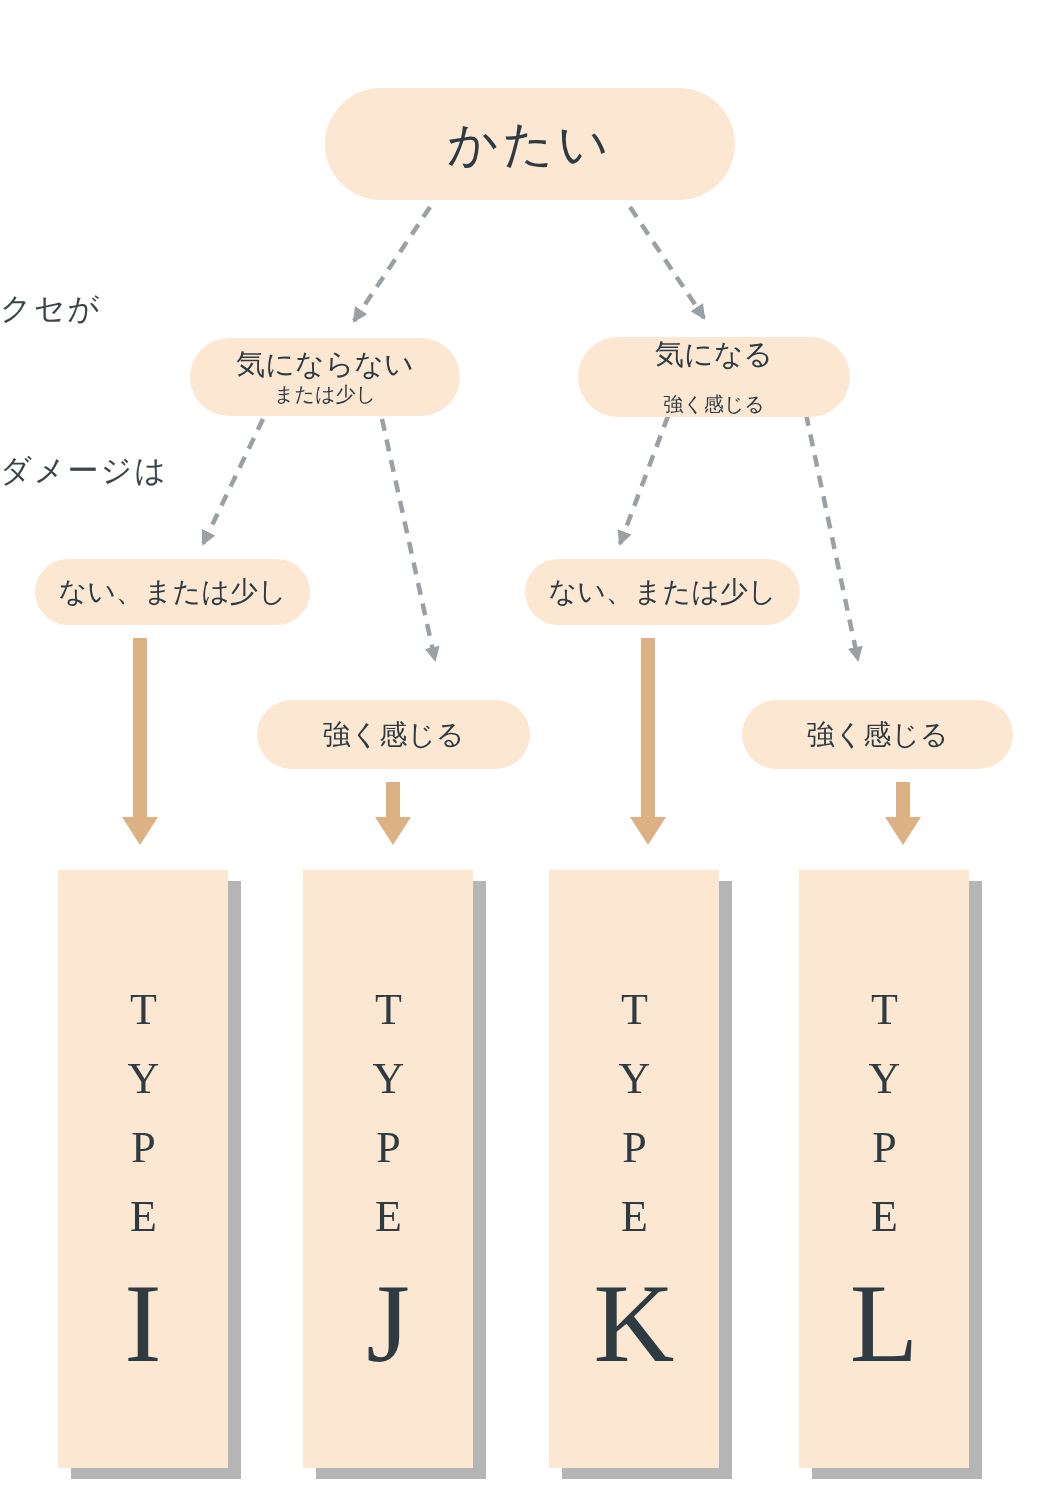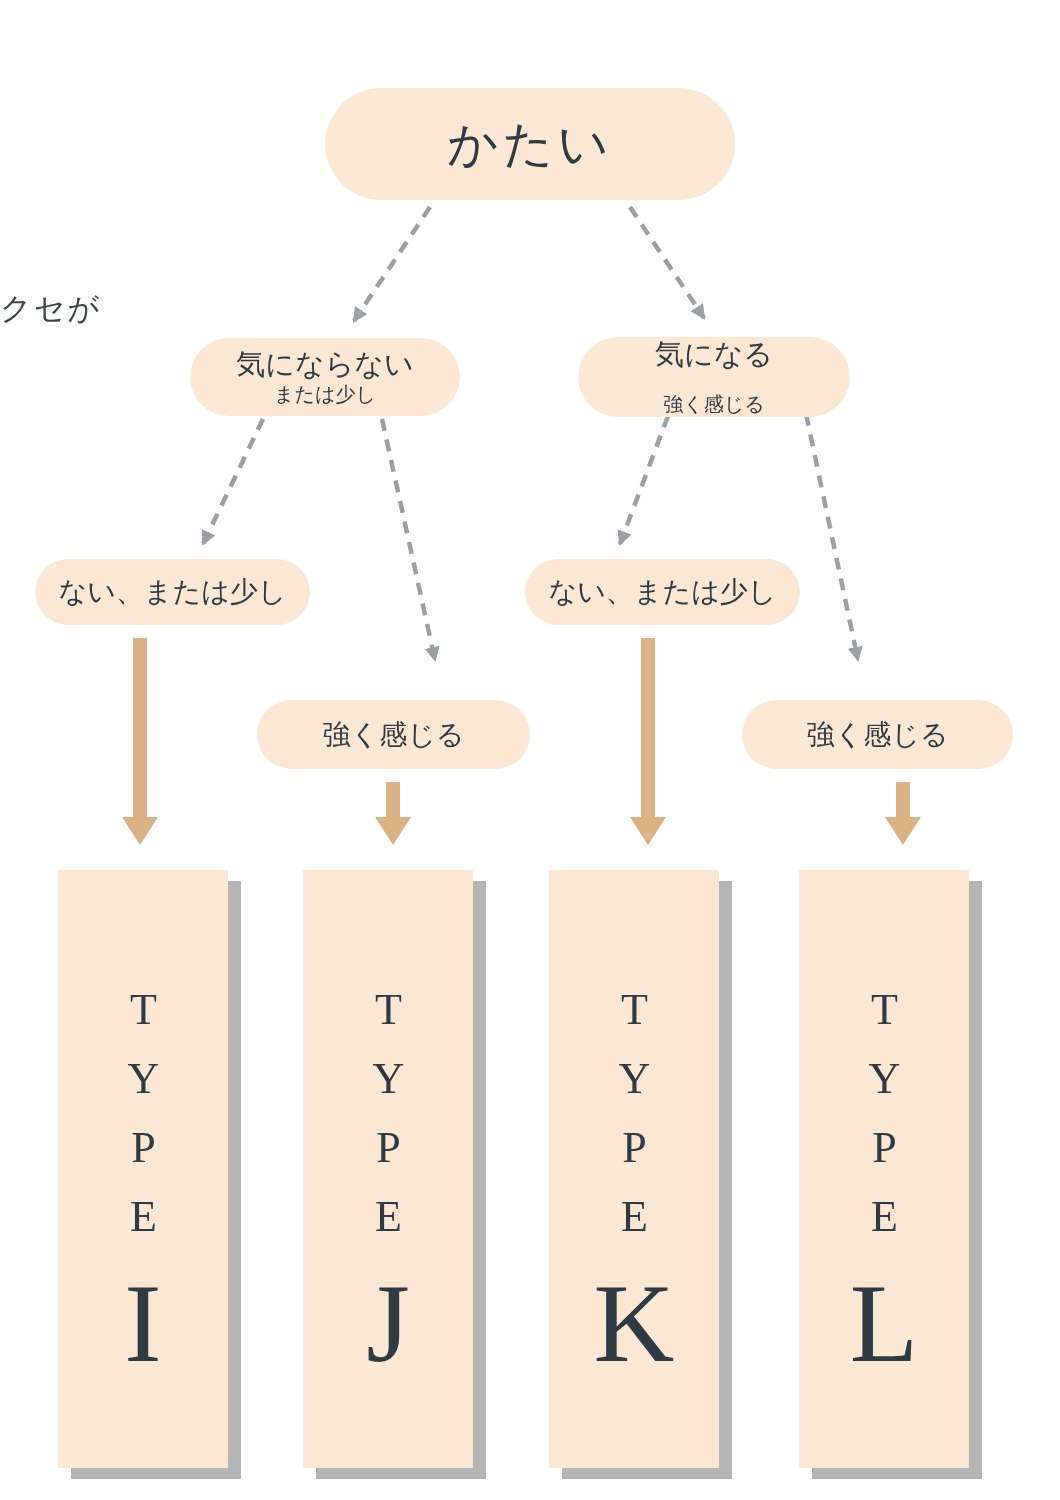--- a/index.html
+++ b/index.html
@@ -119,20 +119,21 @@
   <div class="pill branch-left">
     <div class="branch-label">気にならない</div>
     <div class="branch-sub">または少し</div>
   </div>
 
   <div class="pill branch-right">
     <div class="branch-label">気になる</div>
     <div class="branch-sub">強く感じる</div>
   </div>
 
+  <div class="question question-2">ダメージは</div>
 
   <div class="pill leaf leaf-1">ない、または少し</div>
   <div class="pill leaf leaf-2">強く感じる</div>
   <div class="pill leaf leaf-3">ない、または少し</div>
   <div class="pill leaf leaf-4">強く感じる</div>
 
   <div class="type-column col-1">
     <div class="type-word">TYPE</div>
     <div class="type-letter">I</div>
   </div>

